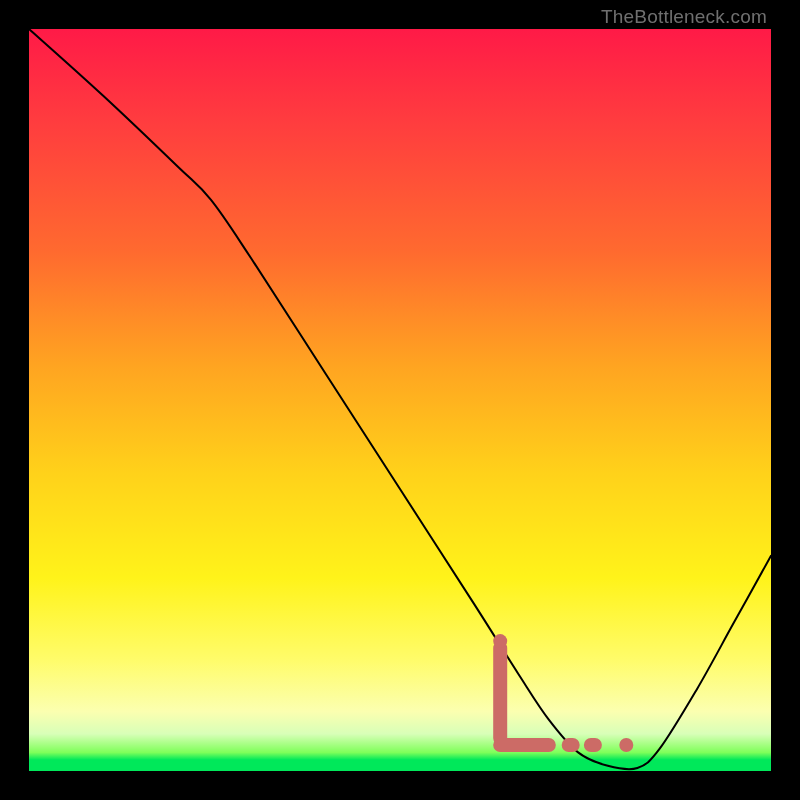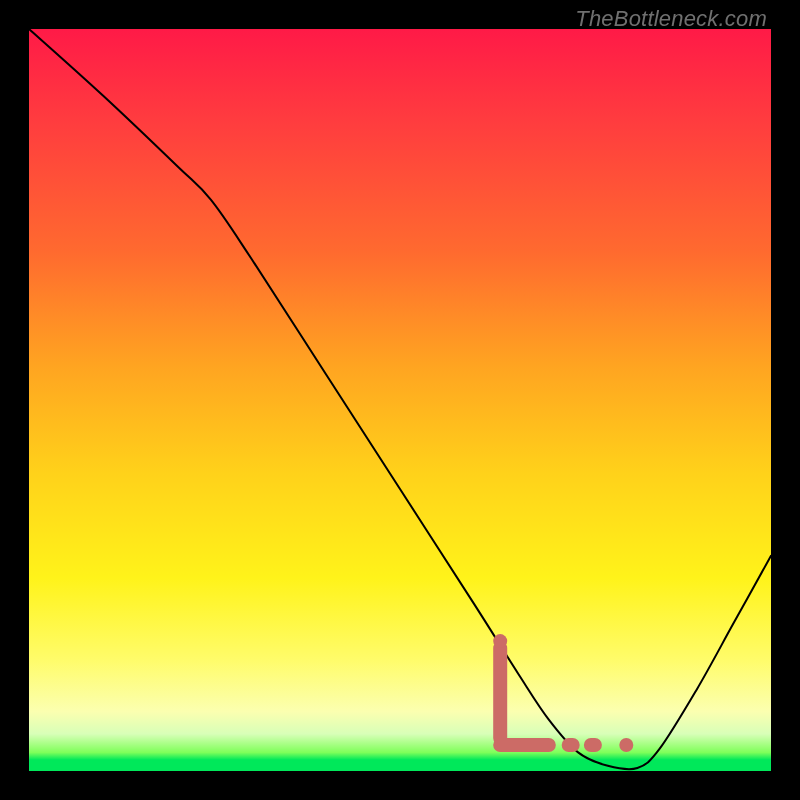--- a/index.html
+++ b/index.html
@@ -40,26 +40,25 @@
       #7fff5a 97.5%,
       #00e85a 98.5%,
       #00e85a 100%
     );
   }
   .watermark {
     position: absolute;
     right: 33px;
     top: 6px;
     color: #6f6f6f;
-    font-size: 22px;
+    font-size: 19px;
     font-weight: 500;
     letter-spacing: 0.2px;
     text-align: right;
     user-select: none;
-    font-style: italic;
   }
   svg.curve {
     position: absolute;
     left: 0;
     top: 0;
     width: 742px;
     height: 742px;
     overflow: visible;
   }
   .line-path {

